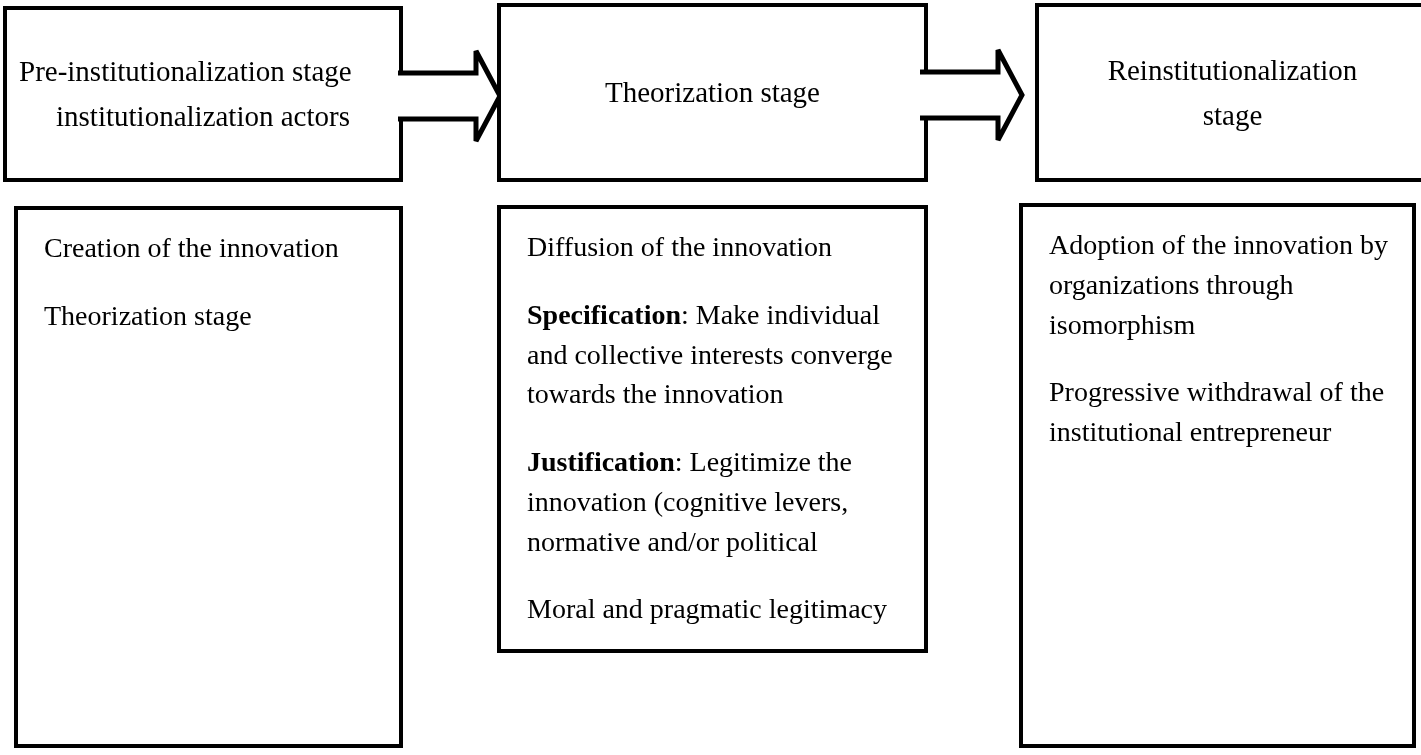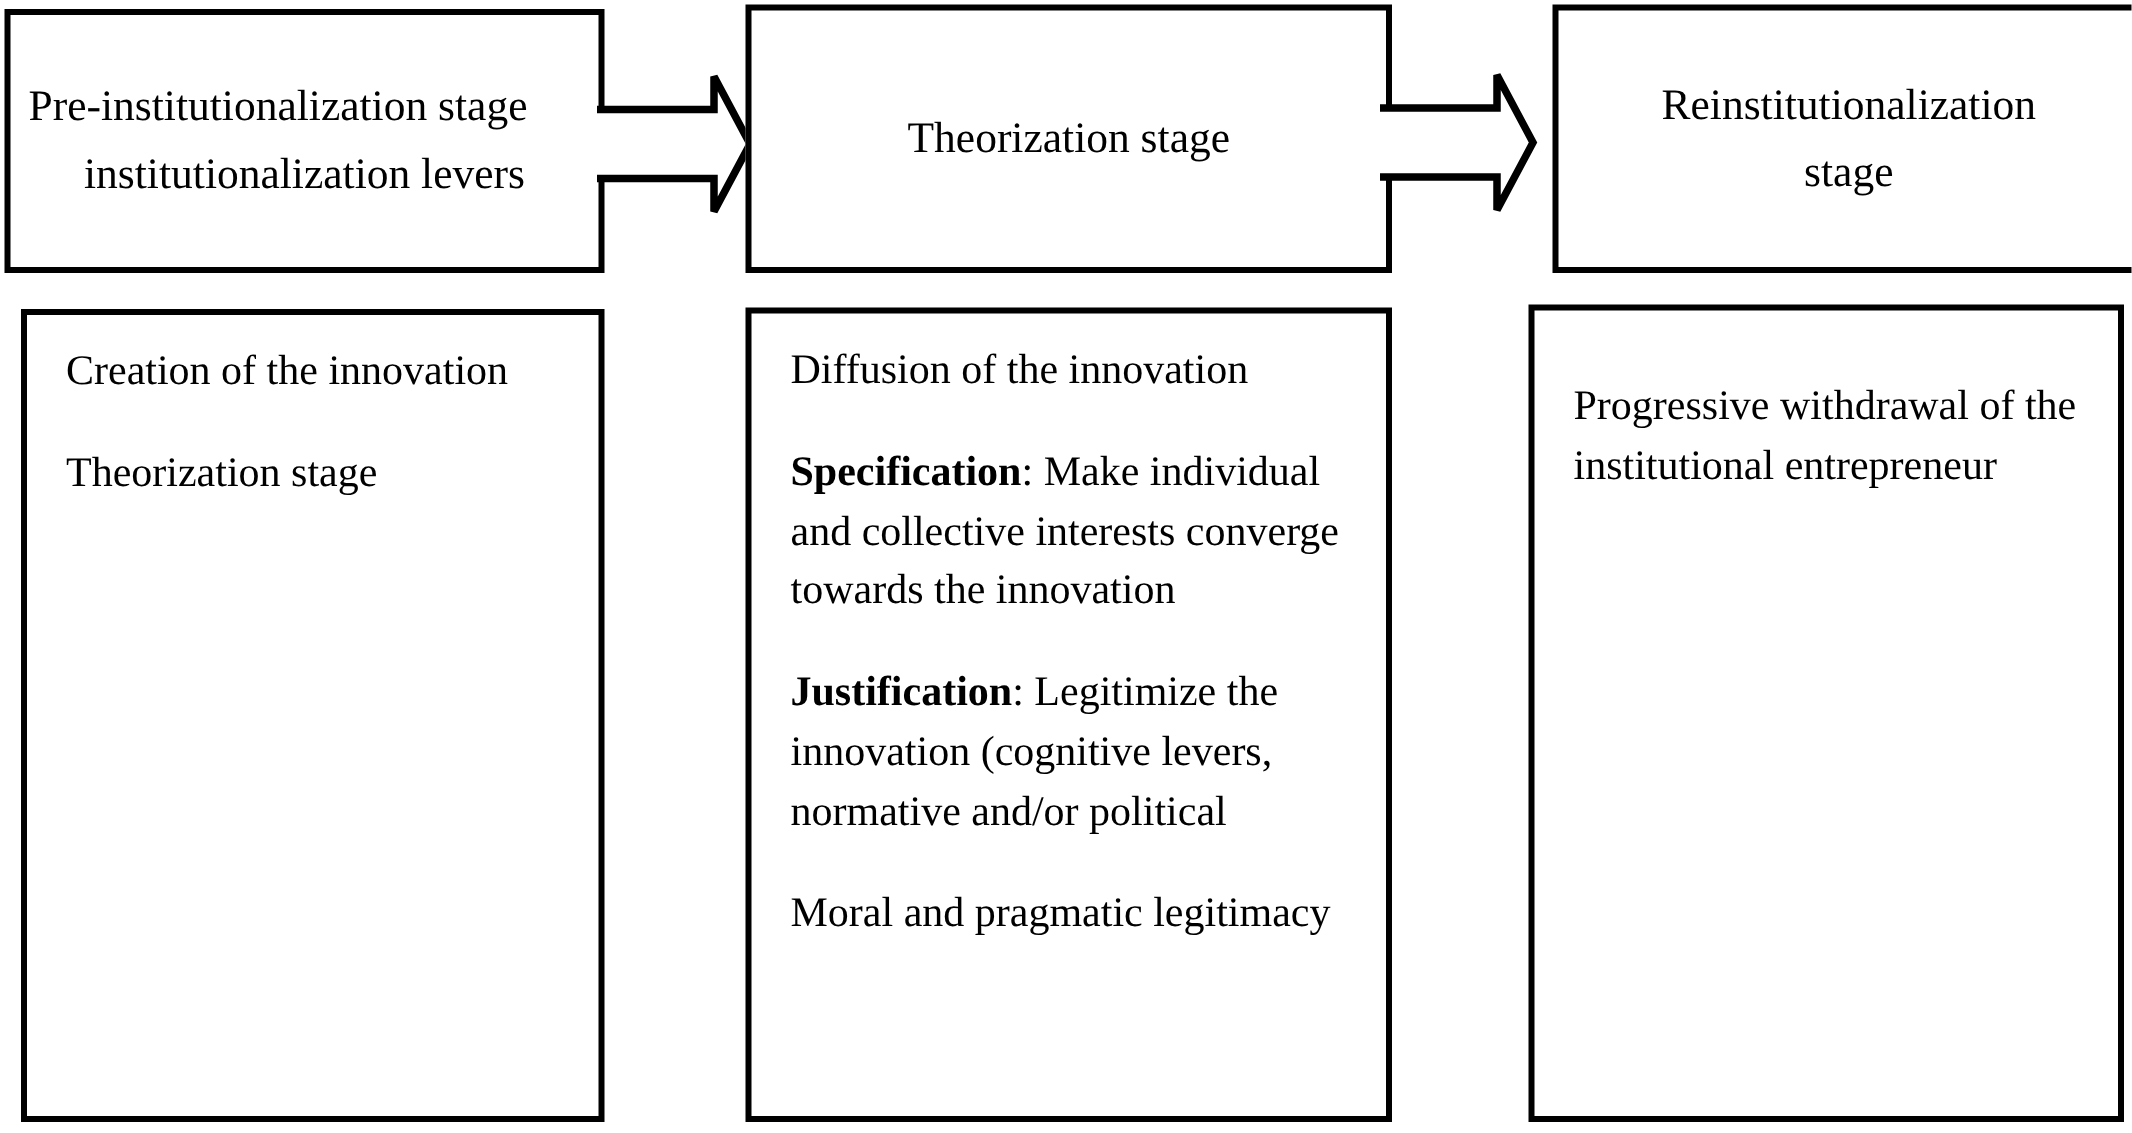--- a/index.html
+++ b/index.html
@@ -71,21 +71,21 @@
     overflow: visible;
   }
 </style>
 </head>
 <body>
 
 <div id="diagram">
 
   <div class="box stage-box" style="left:3px; top:6px; width:400px; height:176px;">
     <div class="stage-line indent-left">Pre-institutionalization stage</div>
-    <div class="stage-line">institutionalization levers</div>
+    <div class="stage-line">institutionalization actors</div>
   </div>
 
   <div class="box detail-box" style="left:14px; top:206px; width:389px; height:542px;">
     <p class="detail-para">
       <span>Creation of the innovation</span>
     </p>
     <p class="detail-para">
       <span>Theorization stage</span>
     </p>
   </div>
@@ -93,21 +93,21 @@
   <div class="arrow" style="left:398px; top:46px; width:104px; height:104px;">
     <svg width="104" height="104" viewBox="0 0 104 104" xmlns="http://www.w3.org/2000/svg" aria-hidden="true">
       <path d="M0,27 L78,27 L78,5 L102,50 L78,95 L78,73 L0,73" fill="#ffffff" stroke="#000000" stroke-width="5" stroke-linejoin="miter" stroke-linecap="butt"></path>
     </svg>
   </div>
 
   <div class="box stage-box" style="left:497px; top:3px; width:431px; height:179px;">
     <div class="stage-line">Theorization stage</div>
   </div>
 
-  <div class="box detail-box" style="left:497px; top:205px; width:431px; height:543px;">
+  <div class="box detail-box" style="left:497px; top:205px; width:431px; height:448px;">
     <p class="detail-para">
       <span>Diffusion of the innovation</span>
     </p>
     <p class="detail-para">
       <span class="lead">Specification</span><span>: Make individual and collective interests converge towards the innovation</span>
     </p>
     <p class="detail-para">
       <span class="lead">Justification</span><span>: Legitimize the innovation (cognitive levers, normative and/or political</span>
     </p>
     <p class="detail-para">
@@ -121,17 +121,20 @@
     </svg>
   </div>
 
   <div class="box stage-box" style="left:1021px; top:3px; width:395px; height:179px;margin-left:14px;">
     <div class="stage-line">Reinstitutionalization</div>
     <div class="stage-line">stage</div>
   </div>
 
   <div class="box detail-box" style="left:1019px; top:203px; width:397px; height:545px;">
     <p class="detail-para">
+      <span>Adoption of the innovation by organizations through isomorphism</span>
+    </p>
+    <p class="detail-para">
       <span>Progressive withdrawal of the institutional entrepreneur</span>
     </p>
   </div>
 
 </div>
 
 </body></html>

